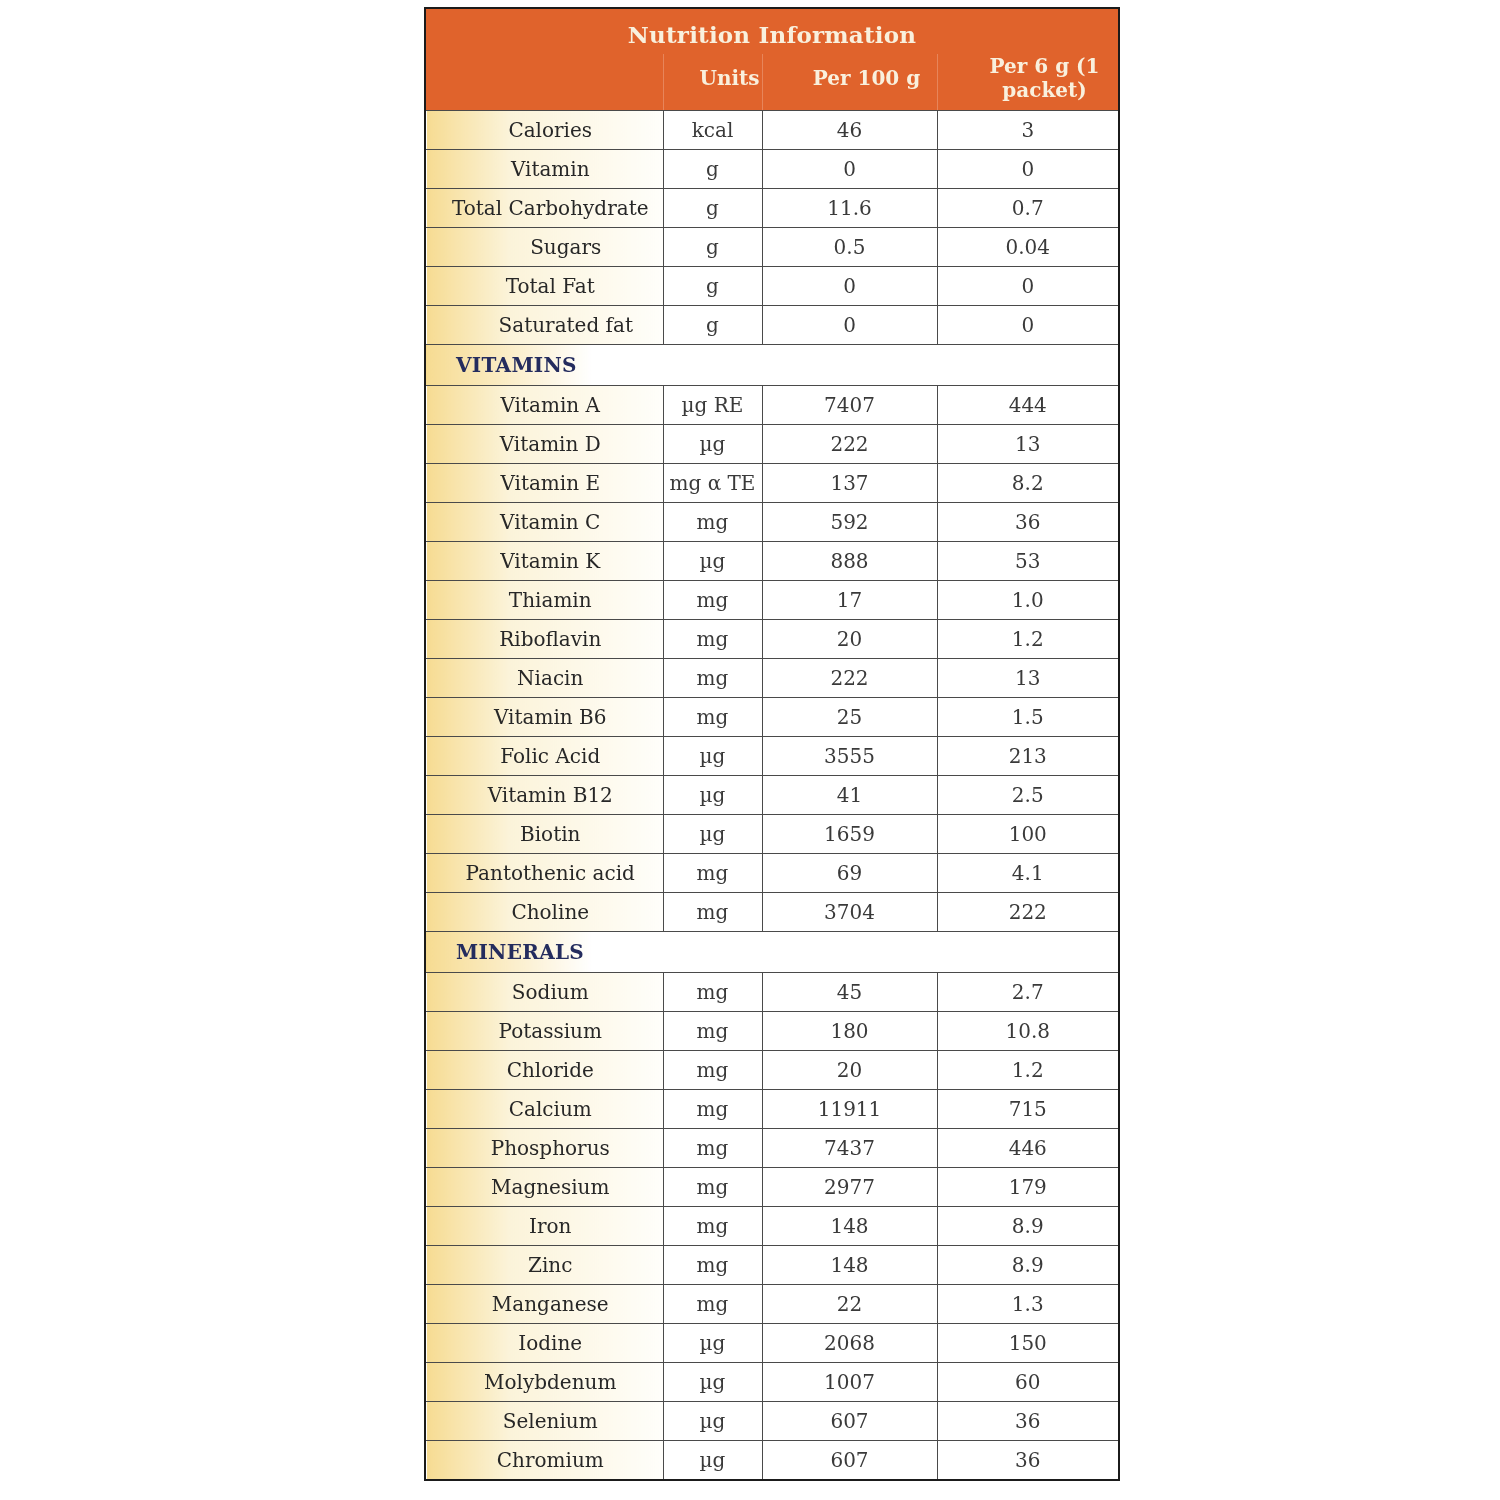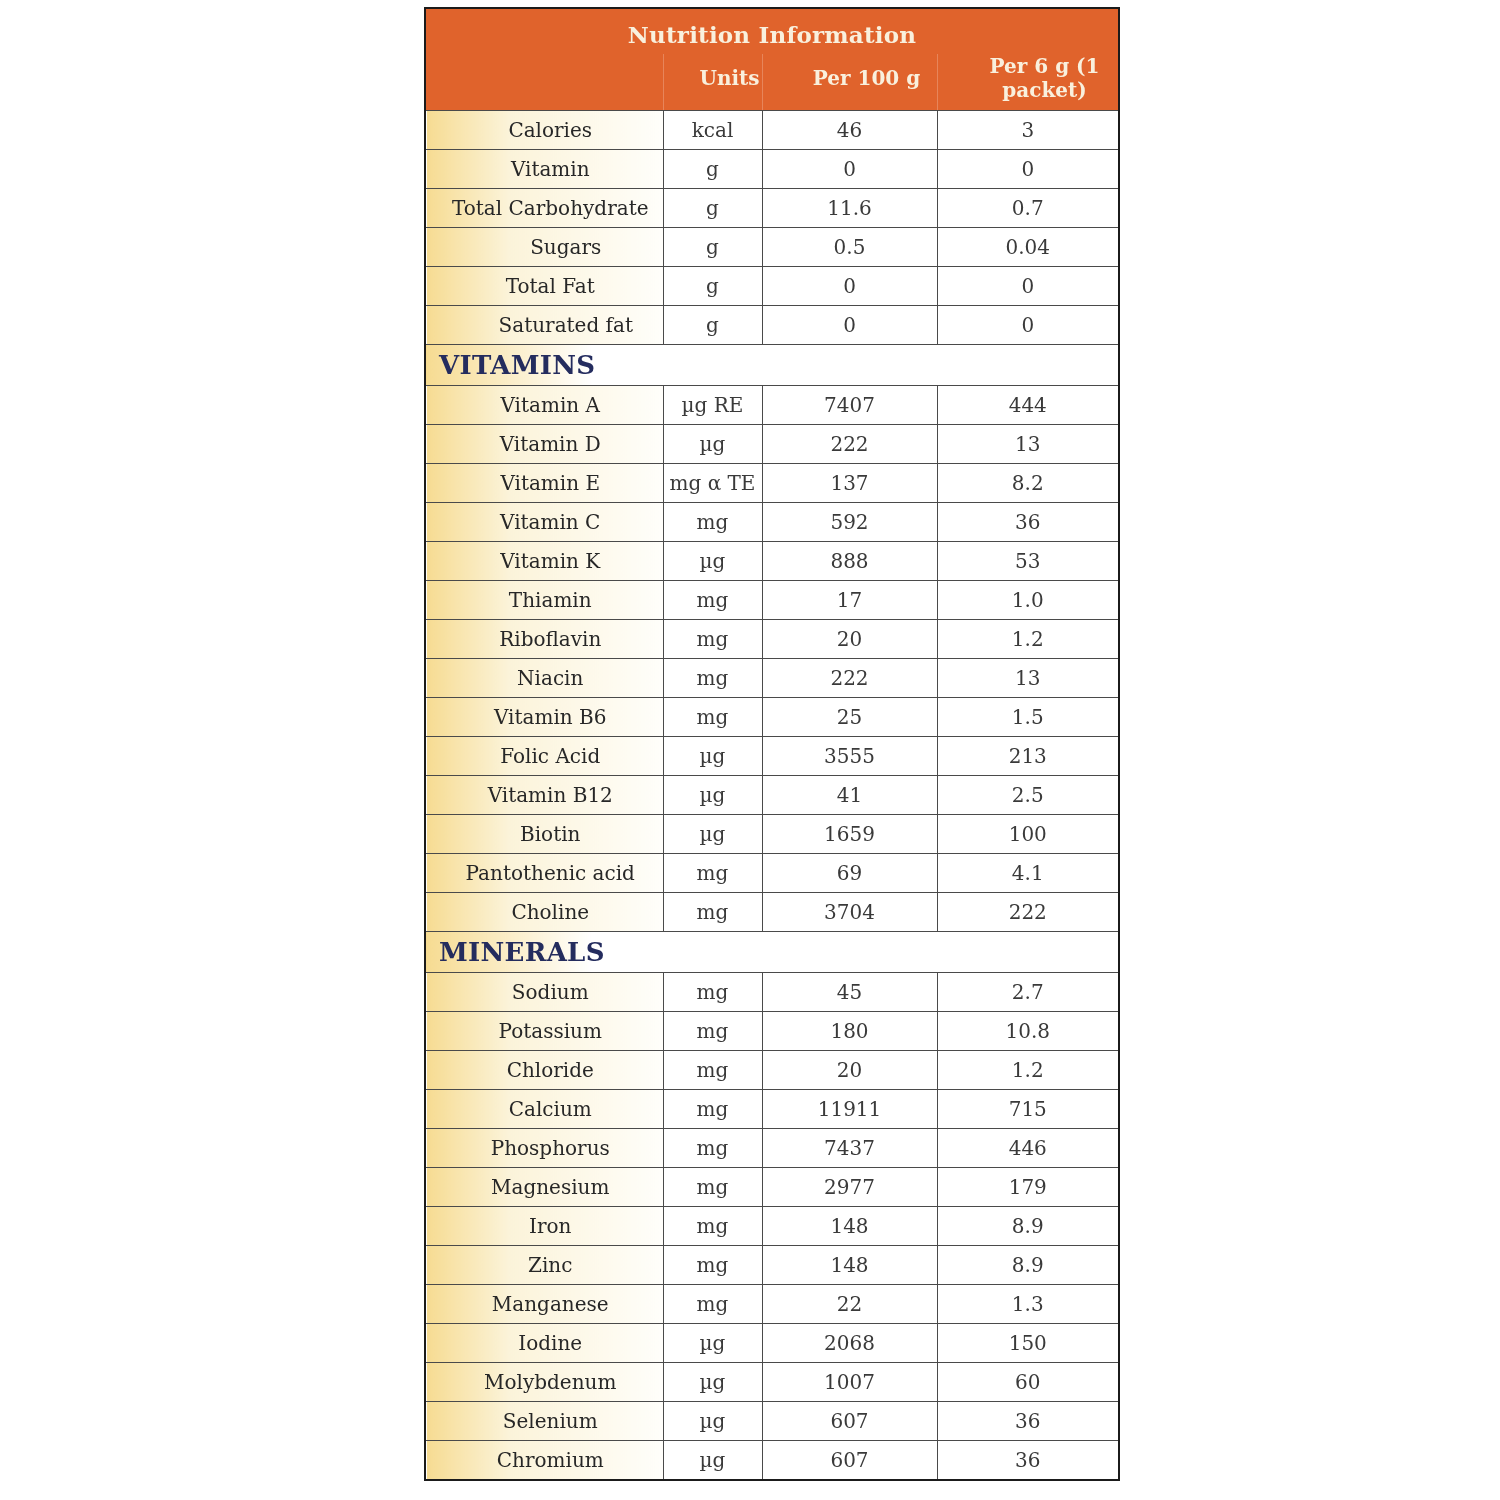--- a/index.html
+++ b/index.html
@@ -79,22 +79,22 @@
   }
   td.value-cell {
     color: var(--value-text, #3a3a3a);
     text-align: center;
   }
   tr.section-row td {
     background: linear-gradient(to right, var(--gold, #f6db91) 0%, #ffffff 24%);
     color: var(--section-text, #242c5e);
     font-weight: bold;
     text-align: left;
-    padding-left: 13px;
-    font-size: 26px;
+    padding-left: 30px;
+    font-size: 20px;
     letter-spacing: 0.3px;
     height: 38px;
   }
 </style>
 </head>
 <body>
 
 <div class="canvas">
   <div class="table-wrap">
     <table class="nutrition">

